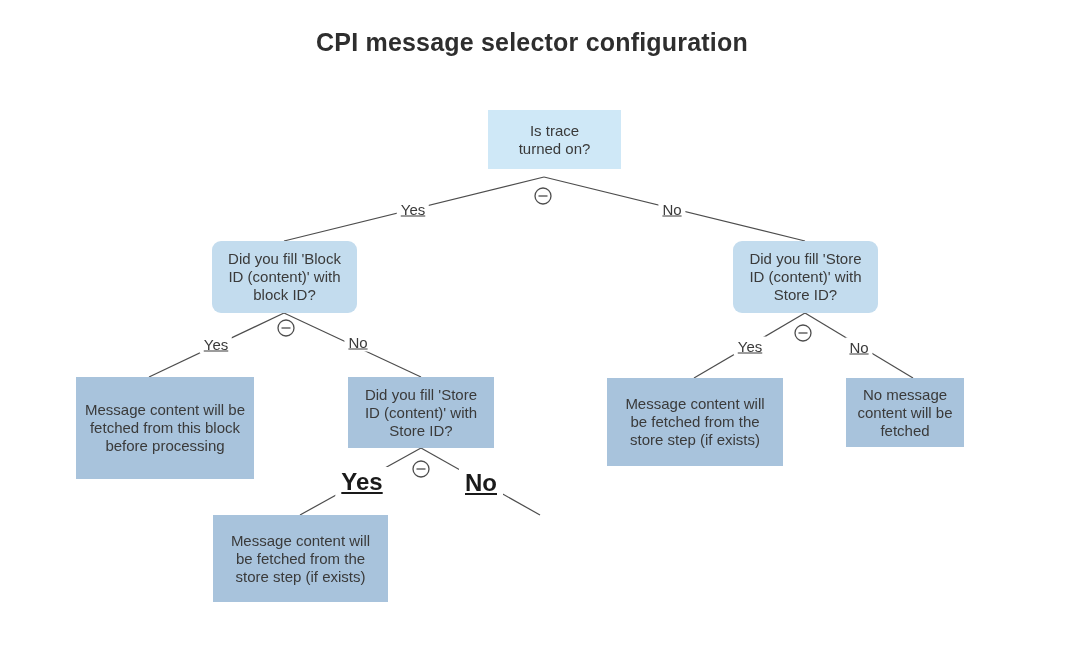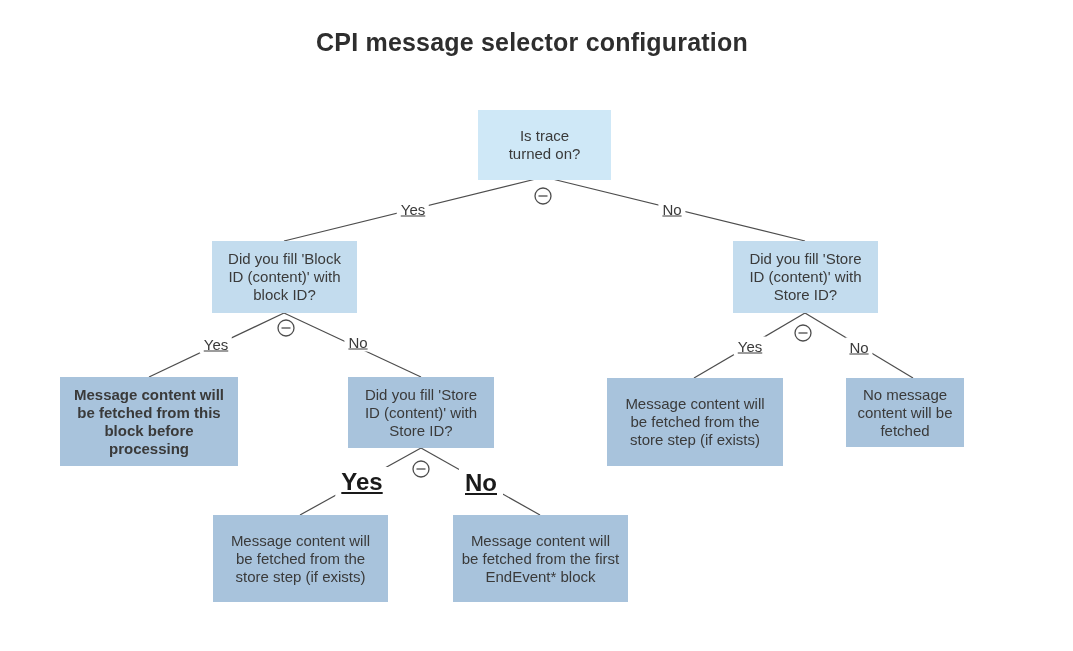--- a/index.html
+++ b/index.html
@@ -44,21 +44,21 @@
     display: flex;
     align-items: center;
     justify-content: center;
     text-align: center;
     font-size: 15px;
     line-height: 18px;
     color: var(--text-color, #3a3a3a);
     box-sizing: border-box;
   }
   .node.depth0 { background: var(--root-fill, #cfe8f7); }
-  .node.depth1 { background: var(--branch-fill, #c3dcee); }
+  .node.depth1 { background: var(--branch-fill, #c3dcee); border-radius: 9px; }
   .node.depth2 { background: var(--deep-fill, #a8c3dc); }
   .edge-label {
     position: absolute;
     transform: translate(-50%, -50%);
     background: #ffffff;
     padding: 1px 4px;
     font-size: 15px;
     color: var(--text-color, #3a3a3a);
     white-space: nowrap;
     text-decoration: underline;
@@ -98,55 +98,52 @@
     <g class="collapse-icon">
       <circle cx="421" cy="469" r="8"></circle>
       <line x1="416.5" y1="469" x2="425.5" y2="469"></line>
     </g>
     <g class="collapse-icon">
       <circle cx="803" cy="333" r="8"></circle>
       <line x1="798.5" y1="333" x2="807.5" y2="333"></line>
     </g>
   </svg>
 
-  <div class="node depth0" style="left:478px; top:110px; width:133px; height:70px; padding:0 20px;">
+  <div class="node depth0" style="left:488px; top:110px; width:133px; height:59px; padding:0 20px;">
     <span>Is trace turned on?</span>
   </div>
 
   <div class="node depth1" style="left:212px; top:241px; width:145px; height:72px; padding:0 10px;">
     <span>Did you fill 'Block ID (content)' with block ID?</span>
   </div>
 
   <div class="node depth1" style="left:733px; top:241px; width:145px; height:72px; padding:0 10px;">
     <span>Did you fill 'Store ID (content)' with Store ID?</span>
   </div>
 
-  <div class="node depth2" style="left:60px; top:377px; width:178px; height:89px; padding:0 8px;font-weight:bold;">
+  <div class="node depth2" style="left:76px; top:377px; width:178px; height:102px; padding:0 8px;">
     <span>Message content will be fetched from this block before processing</span>
   </div>
 
   <div class="node depth2" style="left:348px; top:377px; width:146px; height:71px; padding:0 10px;">
     <span>Did you fill 'Store ID (content)' with Store ID?</span>
   </div>
 
   <div class="node depth2" style="left:607px; top:378px; width:176px; height:88px; padding:0 8px;">
     <span>Message content will be fetched from the store step (if exists)</span>
   </div>
 
   <div class="node depth2" style="left:846px; top:378px; width:118px; height:69px; padding:0 8px;">
     <span>No message content will be fetched</span>
   </div>
 
   <div class="node depth2" style="left:213px; top:515px; width:175px; height:87px; padding:0 8px;">
     <span>Message content will be fetched from the store step (if exists)</span>
   </div>
 
-  <div class="node depth2" style="left:453px; top:515px; width:175px; height:87px; padding:0 8px;">
-    <span>Message content will be fetched from the first EndEvent* block</span>
-  </div>
 
   <span class="edge-label" style="left:413px; top:209px;">Yes</span>
   <span class="edge-label" style="left:672px; top:209px;">No</span>
   <span class="edge-label" style="left:216px; top:344px;">Yes</span>
   <span class="edge-label" style="left:358px; top:342px;">No</span>
   <span class="edge-label emphasis" style="left:362px; top:482px;">Yes</span>
   <span class="edge-label emphasis" style="left:481px; top:483px;">No</span>
   <span class="edge-label" style="left:750px; top:346px;">Yes</span>
   <span class="edge-label" style="left:859px; top:347px;">No</span>
 

